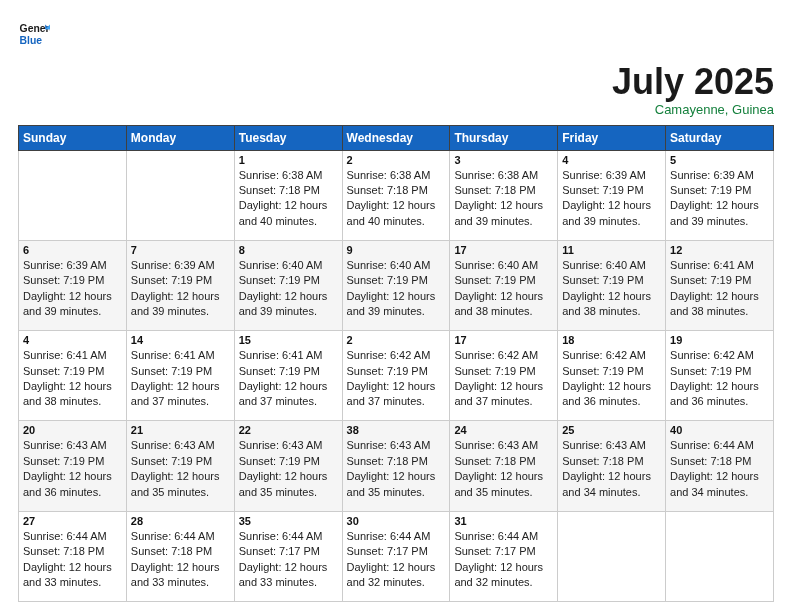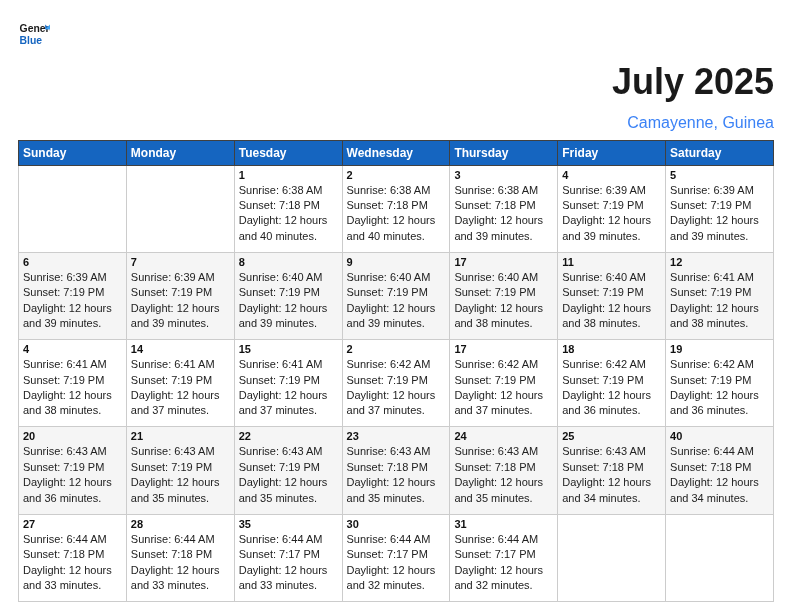--- a/index.html
+++ b/index.html
@@ -36,23 +36,22 @@
       text-align: right;
     }
     .month-title {
       font-size: 36px;
       font-weight: bold;
       color: #1a1a1a;
       line-height: 1.1;
       margin-top: 44px;
     }
     .location {
-      font-size: 16px;
-      color: #3b82f6;
-      margin-top: 12px;
+      font-size: 13px;
+      color: #15803d;
     }
     .calendar-table {
       width: 100%;
       border-collapse: collapse;
       flex: 1;
     }
     .calendar-table th {
       background-color: #1565c0;
       color: white;
       font-size: 12px;
@@ -258,21 +257,21 @@
 Sunset: 7:19 PM
 Daylight: 12 hours and 35 minutes.</div>
           </td>
           <td>
             <div class="day-number">22</div>
             <div class="day-info" style="white-space: pre-wrap;">Sunrise: 6:43 AM
 Sunset: 7:19 PM
 Daylight: 12 hours and 35 minutes.</div>
           </td>
           <td>
-            <div class="day-number">23</div>
+            <div class="day-number">38</div>
             <div class="day-info" style="white-space: pre-wrap;">Sunrise: 6:43 AM
 Sunset: 7:18 PM
 Daylight: 12 hours and 35 minutes.</div>
           </td>
           <td>
             <div class="day-number">24</div>
             <div class="day-info" style="white-space: pre-wrap;">Sunrise: 6:43 AM
 Sunset: 7:18 PM
 Daylight: 12 hours and 35 minutes.</div>
           </td>

